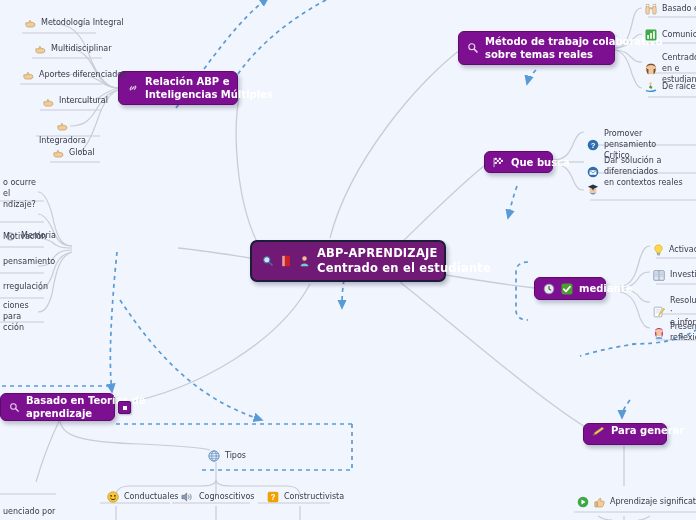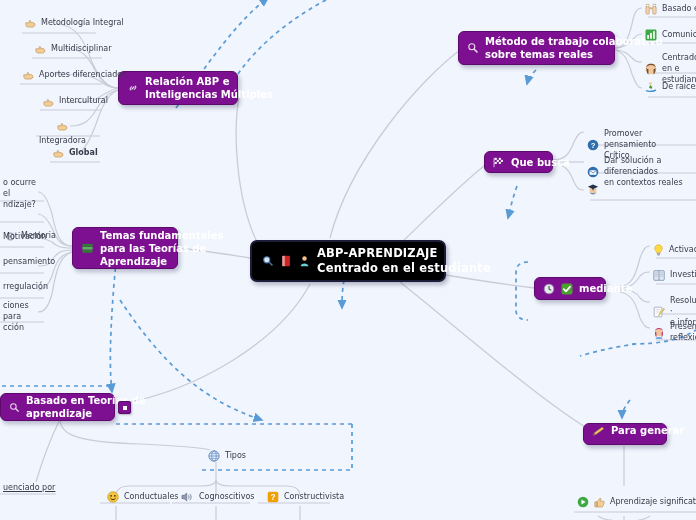--- a/index.html
+++ b/index.html
@@ -7,21 +7,21 @@
     width:696px;height:520px;overflow:hidden;position:relative;
     background:#f1f5fd;
     font-family:"DejaVu Sans","Liberation Sans",sans-serif;
   }
   #canvas{position:absolute;left:0;top:0;width:696px;height:520px;}
   svg.links{position:absolute;left:0;top:0;width:696px;height:520px;pointer-events:none;}
 
   
   .main-topic{
     position:absolute;box-sizing:border-box;
-    background:#000000;border:2px solid #1d1d3a;border-radius:7px;
+    background:#701a75;border:2px solid #1d1d3a;border-radius:7px;
     color:#fff;font-weight:bold;font-size:11.5px;line-height:1.28;
     padding:9px 12px 9px 10px;display:flex;align-items:center;gap:7px;
     box-shadow:2px 3px 4px rgba(40,40,80,.30);
     white-space:nowrap;
   }
   .main-topic .mt-text{letter-spacing:.2px;}
 
   
   .ptopic{
     position:absolute;box-sizing:border-box;
@@ -263,32 +263,20 @@
     </span>
     <span class="ico">
       <svg width="12" height="12" viewBox="0 0 14 14">
           <rect x="0.6" y="0.6" width="12.8" height="12.8" rx="2.4" fill="#4aa02c"></rect>
           <path d="M3.2,7.2 L5.8,9.8 L10.6,4.2" stroke="#fff" stroke-width="1.9" fill="none" stroke-linecap="round" stroke-linejoin="round"></path>
         </svg>
     </span>
     <span>mediante</span>
   </div>
 
-  <div class="ptopic nowrap" style="left:72px;top:227px;width:106px;height:42px;">
-    <span class="ico">
-      <svg width="13" height="13" viewBox="0 0 14 14">
-          <rect x="1.5" y="8.5" width="11" height="3" fill="#2f7d32"></rect>
-          <rect x="1.5" y="5.2" width="11" height="3" fill="#58b35b"></rect>
-          <rect x="1.5" y="2" width="11" height="3" fill="#2f7d32"></rect>
-        </svg>
-    </span>
-    <span>
-      <span>Temas fundamentales</span><br><span>para las Teorías de</span><br><span>Aprendizaje</span>
-    </span>
-  </div>
 
   <div class="ptopic nowrap" style="left:0px;top:393px;width:115px;height:28px;">
     <span class="ico">
       <svg width="11" height="11" viewBox="0 0 16 16">
           <circle cx="6.4" cy="6.4" r="4" fill="none" stroke="#e6dcea" stroke-width="1.5"></circle>
           <line x1="9.5" y1="9.5" x2="14" y2="14" stroke="#e6dcea" stroke-width="2"></line>
         </svg>
     </span>
     <span>
       <span>Basado en Teorías de</span><br><span>aprendizaje</span>
@@ -342,21 +330,21 @@
     <span class="lf-text">Intercultural</span>
   </div>
   <div class="leaf" style="left:36px;top:120px;flex-direction:column;">
     <span class="ico">
       <svg width="11" height="9" viewBox="0 0 13 10">
           <path d="M1,4.2 L5,4.2 L5,2.2 C5,1.2 6.6,1.2 6.6,2.2 L6.6,3.8 C8,3.6 11.6,4 11.6,5.6 L11.6,7 C11.6,8.4 10,9.2 8,9.2 L4,9.2 C2,9.2 1,8 1,6.6 z" fill="#f3cd96" stroke="#b78b4d" stroke-width=".7"></path>
         </svg>
     </span>
     <span class="lf-text">Integradora</span>
   </div>
-  <div class="leaf" style="left:50px;top:146px;font-weight:bold;">
+  <div class="leaf" style="left:50px;top:146px;">
     <span class="ico">
       <svg width="11" height="9" viewBox="0 0 13 10">
           <path d="M1,4.2 L5,4.2 L5,2.2 C5,1.2 6.6,1.2 6.6,2.2 L6.6,3.8 C8,3.6 11.6,4 11.6,5.6 L11.6,7 C11.6,8.4 10,9.2 8,9.2 L4,9.2 C2,9.2 1,8 1,6.6 z" fill="#f3cd96" stroke="#b78b4d" stroke-width=".7"></path>
         </svg>
     </span>
     <span class="lf-text">Global</span>
   </div>
 
   <div class="leaf" style="left:642px;top:1px;">
     <span class="ico">
@@ -563,21 +551,21 @@
   <div class="leaf" style="left:264px;top:489px;">
     <span class="ico">
       <svg width="12" height="12" viewBox="0 0 14 14">
           <rect x="0.8" y="0.8" width="12.4" height="12.4" rx="2" fill="#f0a000"></rect>
           <text x="7" y="10.6" font-size="9.6" font-family="sans-serif" fill="#fff" text-anchor="middle" font-weight="bold">?</text>
         </svg>
     </span>
     <span class="lf-text">Constructivista</span>
   </div>
 
-  <div class="leaf" style="left:0px;top:481px;text-decoration:underline;">
+  <div class="leaf" style="left:0px;top:505px;">
     <span class="lf-text">uenciado por</span>
   </div>
 
   <div class="leaf" style="left:574px;top:494px;">
     <span class="ico">
       <svg width="12" height="12" viewBox="0 0 14 14">
           <circle cx="7" cy="7" r="6.2" fill="#3fa846"></circle>
           <path d="M5.2,4.2 L10,7 L5.2,9.8 z" fill="#fff"></path>
         </svg>
     </span>

